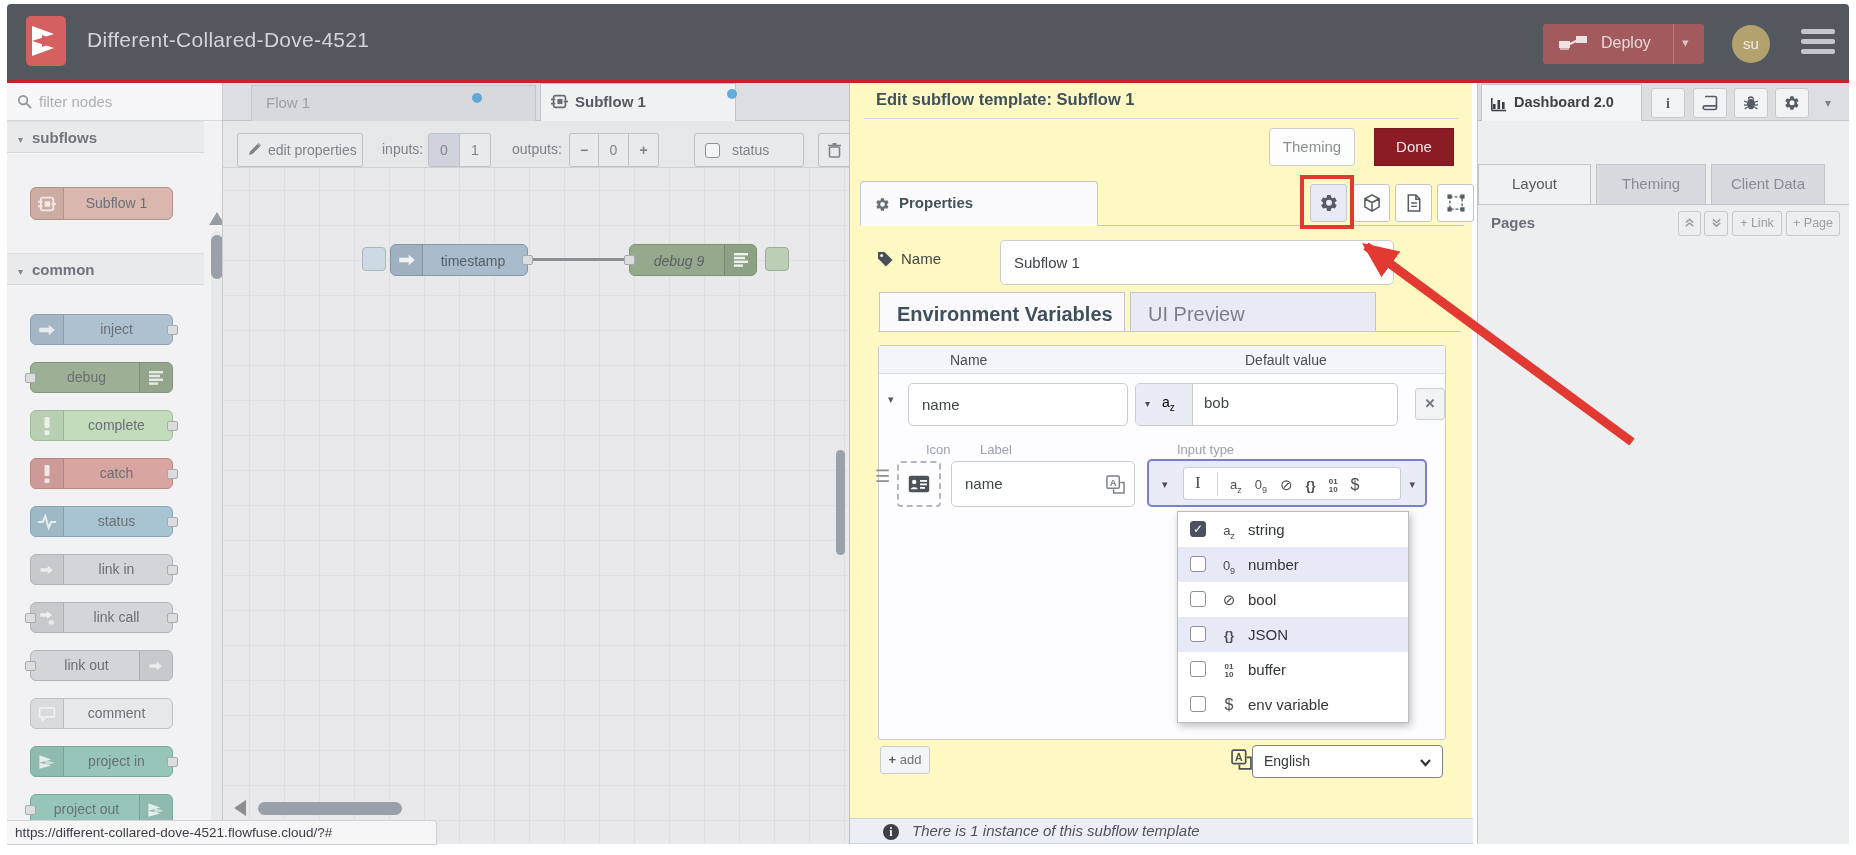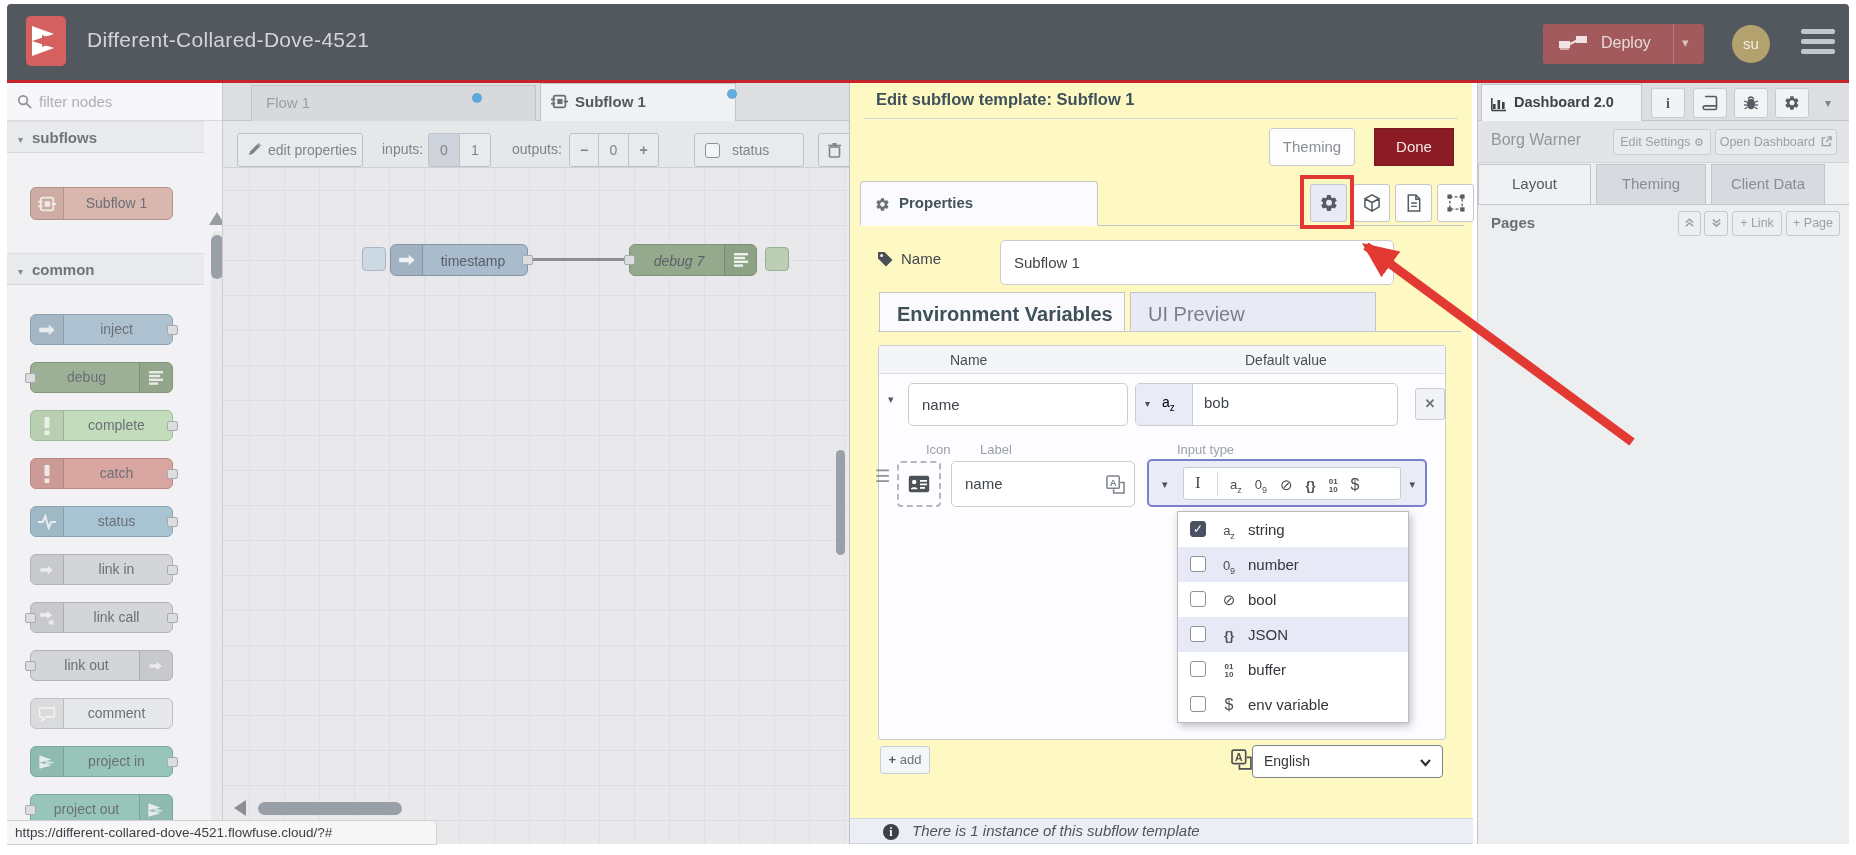--- a/index.html
+++ b/index.html
@@ -403,21 +403,21 @@
     <div class="cnode" id="cnode-0" style="left: 167px; top: 76px; width: 138px; background: rgb(169, 188, 205); border: 1px solid rgb(135, 150, 165);">
         <span class="nlabel" style="text-align: center; padding-left: 28px; padding-right: 0px;">timestamp</span>
         <span class="isec l">
           <svg width="19" height="14" viewBox="0 0 22 14">
             <path d="M2 4.5 L13 4.5 L13 1 L20 7 L13 13 L13 9.5 L2 9.5 Z" fill="currentColor"></path>
           </svg>
         </span>
         <span class="port pr"></span>
       </div>
     <div class="cnode" id="cnode-1" style="left: 406px; top: 76px; width: 128px; background: rgb(149, 170, 141); border: 1px solid rgb(125, 145, 118);">
-        <span class="nlabel" style="text-align: center; padding-left: 0px; padding-right: 28px; font-style: italic;">debug 7</span>
+        <span class="nlabel" style="text-align: center; padding-left: 0px; padding-right: 28px; font-style: italic;">debug 9</span>
         <span class="isec r">
           <svg width="16" height="14" viewBox="0 0 16 14">
             <rect x="1" y="0" width="14" height="2.4" fill="currentColor"></rect>
             <rect x="1" y="3.8" width="11" height="2.4" fill="currentColor"></rect>
             <rect x="1" y="7.6" width="14" height="2.4" fill="currentColor"></rect>
             <rect x="1" y="11.4" width="9" height="2.4" fill="currentColor"></rect>
           </svg>
         </span>
         <span class="port pl"></span>
       </div>
@@ -655,33 +655,20 @@
       </div>
       <div class="sb-icobtn" style="left:297px;">
         <span class="ic">
             <svg viewBox="0 0 24 24">
               <path fill="currentColor" d="M19.4 13c.04-.33.06-.66.06-1s-.02-.67-.06-1l2.1-1.65a.5.5 0 0 0 .12-.64l-2-3.46a.5.5 0 0 0-.6-.22l-2.49 1a7.3 7.3 0 0 0-1.73-1l-.38-2.65A.5.5 0 0 0 13.9 2h-4a.5.5 0 0 0-.5.42l-.38 2.65c-.63.26-1.2.6-1.73 1l-2.49-1a.5.5 0 0 0-.6.22l-2 3.46a.5.5 0 0 0 .12.64L4.4 11c-.04.33-.06.66-.06 1s.02.67.06 1l-2.1 1.65a.5.5 0 0 0-.12.64l2 3.46c.14.24.42.34.6.22l2.49-1c.53.4 1.1.74 1.73 1l.38 2.65a.5.5 0 0 0 .5.42h4a.5.5 0 0 0 .5-.42l.38-2.65a7.3 7.3 0 0 0 1.73-1l2.49 1c.23.09.5 0 .6-.22l2-3.46a.5.5 0 0 0-.12-.64L19.4 13zM12 15.5A3.5 3.5 0 1 1 12 8a3.5 3.5 0 0 1 0 7.5z"></path>
             </svg>
           </span>
       </div>
       <span class="sb-caret">▾</span>
     </div>
-    <div class="sb-client">
-      <span class="cname">Borg Warner</span>
-      <div class="sb-minibtn" style="left:135px; width:98px;">
-        <span>Edit Settings</span> <span style="font-size:11px;">⚙</span>
-      </div>
-      <div class="sb-minibtn" style="left:237px; width:122px;">
-        <span>Open Dashboard</span>
-        <span style="display:inline-block; width:11px; height:11px; vertical-align:-1px; margin-left:3px;" class="ic"><svg viewBox="0 0 12 12">
-              <path d="M5 2 H1.5 V10.5 H10 V7" fill="none" stroke="currentColor" stroke-width="1.5"></path>
-              <path d="M7 1 H11 V5 M11 1 L5.5 6.5" fill="none" stroke="currentColor" stroke-width="1.5"></path>
-            </svg></span>
-      </div>
-    </div>
     <div class="sb-tab3 sb-t-on" style="left:0; width:113px;">
         <span class="tlabel">Layout</span>
       </div>
     <div class="sb-tab3 sb-t-off" style="left:118px; width:110px;">
         <span class="tlabel">Theming</span>
       </div>
     <div class="sb-tab3 sb-t-off" style="left:233px; width:114px;">
         <span class="tlabel">Client Data</span>
       </div>
     <div class="sb-tabline"></div>

